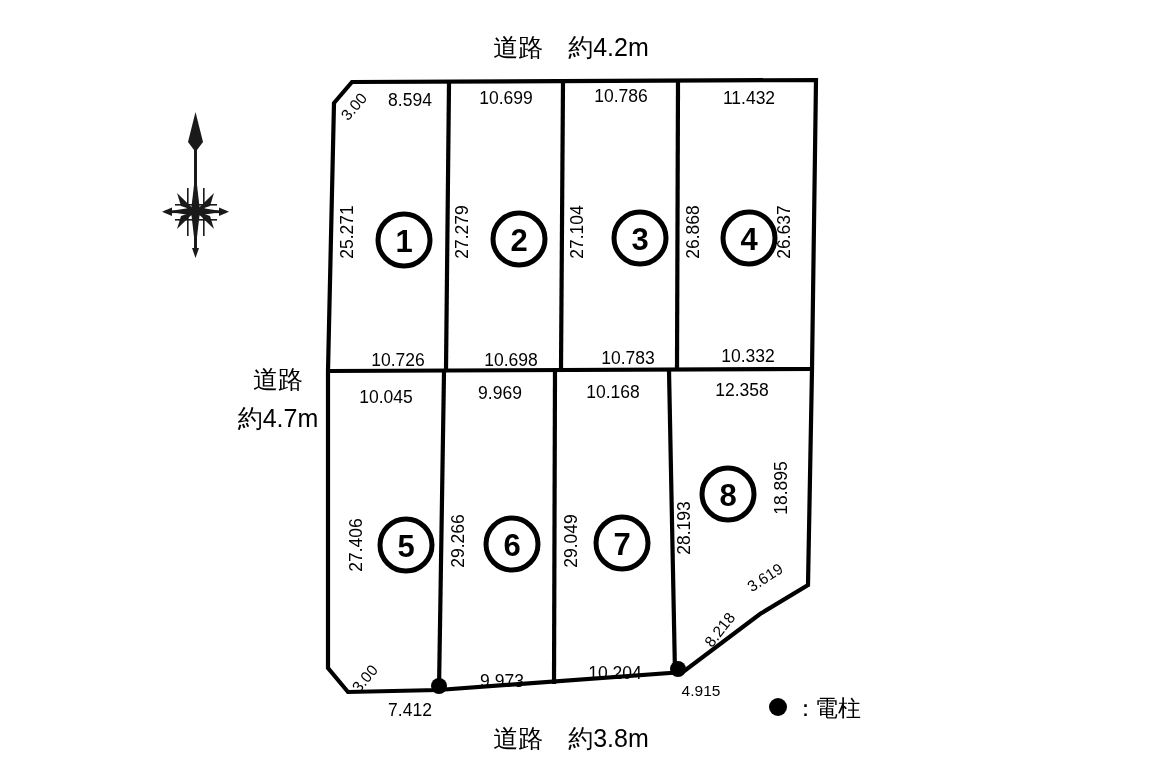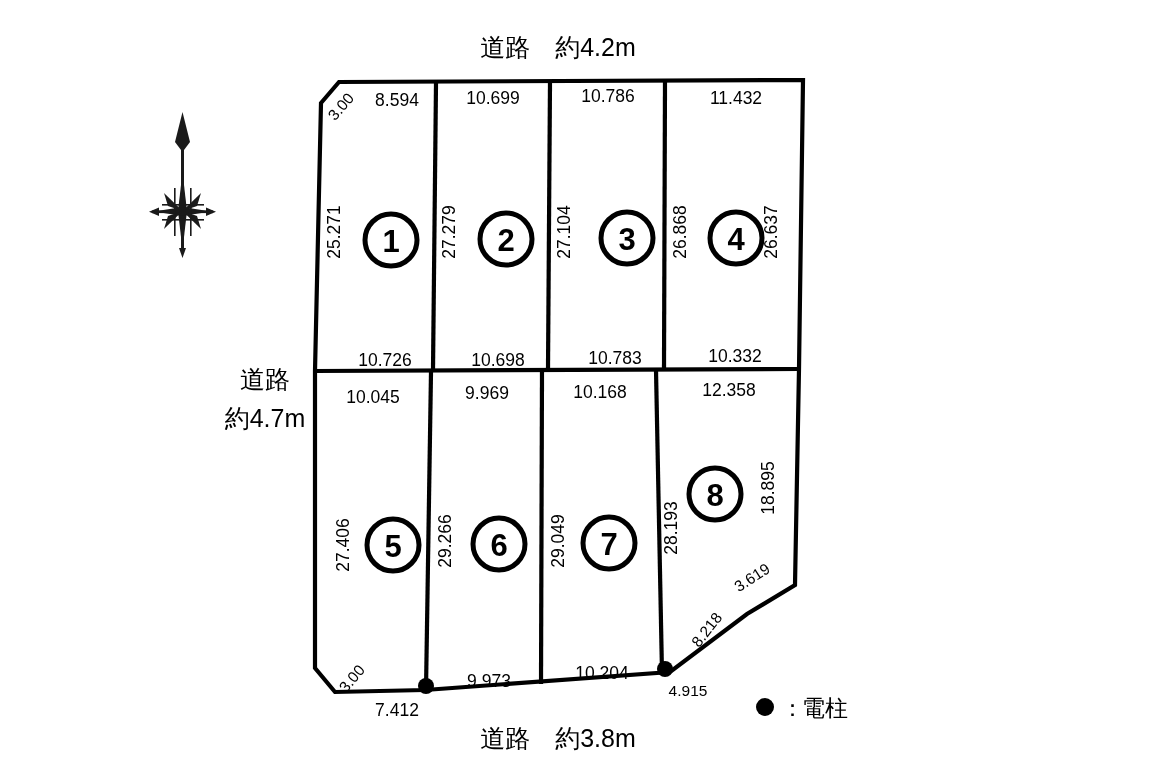--- a/index.html
+++ b/index.html
@@ -4,21 +4,21 @@
 <title>区画図</title>
 <style>
   html,body{margin:0;padding:0;background:#ffffff;}
   body{
     width:1168px;height:779px;
     font-family:"Liberation Sans","DejaVu Sans",sans-serif;
     color:#000000;
     overflow:hidden;
     position:relative;
   }
-  #plat-root{position:absolute;left:2px;top:0;width:1124px;height:779px;}
+  #plat-root{position:absolute;left:15px;top:0;width:1124px;height:779px;}
   svg#plat-svg{display:block;width:1168px;height:779px;}
 
   .lot-line{fill:none;stroke:#000;stroke-width:4.2;stroke-linejoin:miter;stroke-linecap:square;}
   .lot-fill{fill:#ffffff;}
   .div-line{fill:none;stroke:#000;stroke-width:4.2;stroke-linecap:butt;}
 
   .dim{font-family:"Liberation Sans","DejaVu Sans",sans-serif;font-size:17.5px;fill:#000;}
   .dim-sm{font-size:15.5px;}
   .road-label{font-family:"Liberation Sans","DejaVu Sans",sans-serif;font-size:25px;fill:#000;}
   .legend-label{font-family:"Liberation Sans","DejaVu Sans",sans-serif;font-size:23px;fill:#000;}

